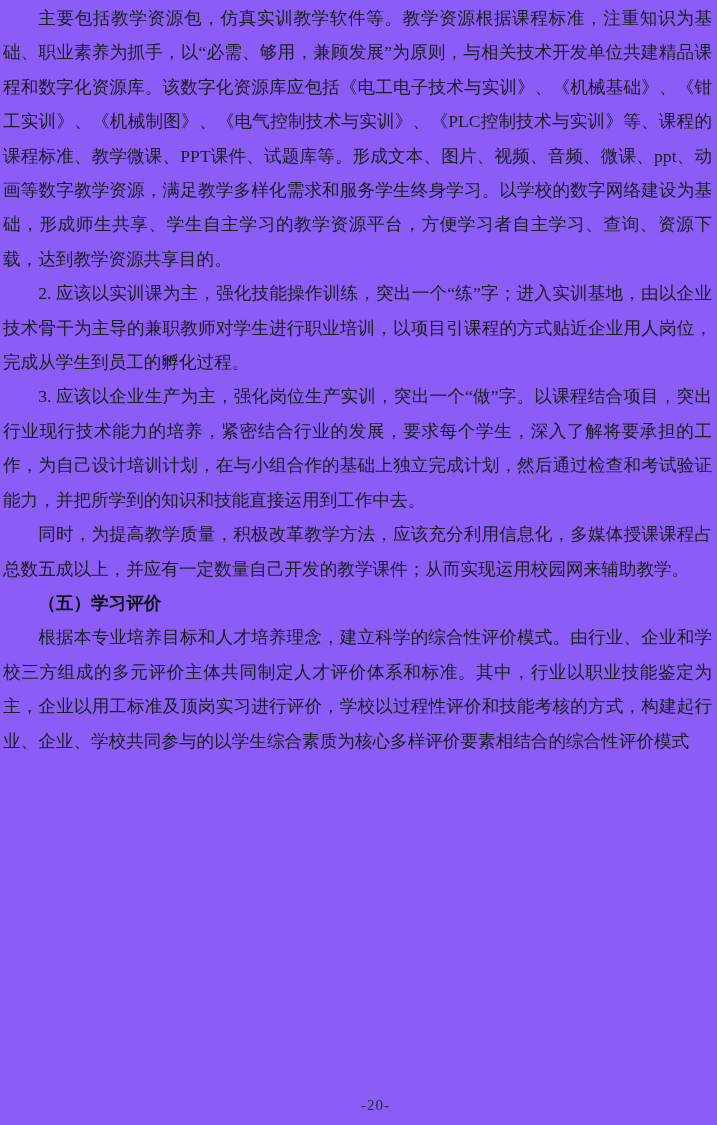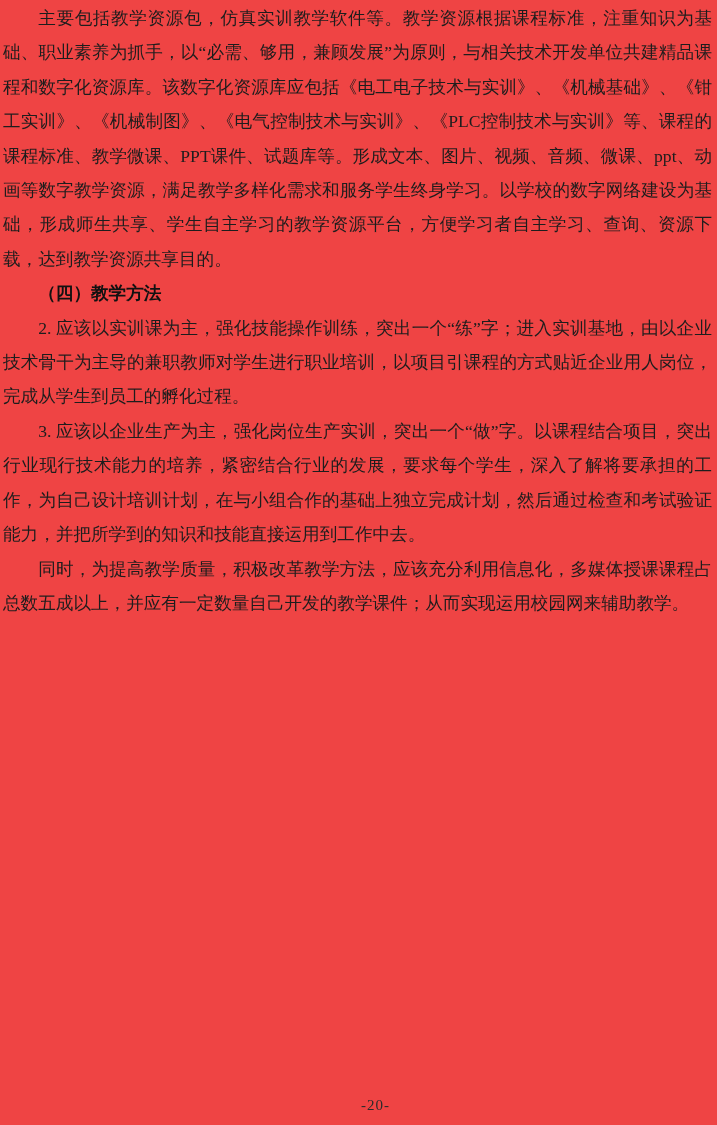--- a/index.html
+++ b/index.html
@@ -5,21 +5,21 @@
   html, body {
     margin: 0;
     padding: 0;
     background: #ffffff;
   }
   .page {
     position: relative;
     width: 717px;
     height: 1125px;
     box-sizing: border-box;
-    background: #ef4444;
+    background: #8b5cf6;
     padding: 1px 5px 0 3px;
     font-family: "Liberation Serif", "DejaVu Serif", serif;
     font-size: 17.6px;
     line-height: 34.4px;
     color: #1d1d1d;
     overflow: hidden;
   }
   .para {
     margin: 0;
     text-align: justify;
@@ -47,28 +47,29 @@
     margin-left: 34px;
   }
 </style>
 </head>
 <body>
 
 <div class="page">
 
   <p class="para">主要包括教学资源包，仿真实训教学软件等。教学资源根据课程标准，注重知识为基础、职业素养为抓手，以“必需、够用，兼顾发展”为原则，与相关技术开发单位共建精品课程和数字化资源库。该数字化资源库应包括《电工电子技术与实训》、《机械基础》、《钳工实训》、《机械制图》、《电气控制技术与实训》、《PLC控制技术与实训》等、课程的课程标准、教学微课、PPT课件、试题库等。形成文本、图片、视频、音频、微课、ppt、动画等数字教学资源，满足教学多样化需求和服务学生终身学习。以学校的数字网络建设为基础，形成师生共享、学生自主学习的教学资源平台，方便学习者自主学习、查询、资源下载，达到教学资源共享目的。</p>
 
-  <p class="heading">（四）教学方法</p>
 
 
 
   <p class="para">2. 应该以实训课为主，强化技能操作训练，突出一个“练”字；进入实训基地，由以企业技术骨干为主导的兼职教师对学生进行职业培训，以项目引课程的方式贴近企业用人岗位，完成从学生到员工的孵化过程。</p>
 
   <p class="para">3. 应该以企业生产为主，强化岗位生产实训，突出一个“做”字。以课程结合项目，突出行业现行技术能力的培养，紧密结合行业的发展，要求每个学生，深入了解将要承担的工作，为自己设计培训计划，在与小组合作的基础上独立完成计划，然后通过检查和考试验证能力，并把所学到的知识和技能直接运用到工作中去。</p>
 
 
   <p class="para">同时，为提高教学质量，积极改革教学方法，应该充分利用信息化，多媒体授课课程占总数五成以上，并应有一定数量自己开发的教学课件；从而实现运用校园网来辅助教学。</p>
 
+  <p class="heading">（五）学习评价</p>
 
+  <p class="para">根据本专业培养目标和人才培养理念，建立科学的综合性评价模式。由行业、企业和学校三方组成的多元评价主体共同制定人才评价体系和标准。其中，行业以职业技能鉴定为主，企业以用工标准及顶岗实习进行评价，学校以过程性评价和技能考核的方式，构建起行业、企业、学校共同参与的以学生综合素质为核心多样评价要素相结合的综合性评价模式</p>
 
   <div class="footer">-20-</div>
 
 </div>
 
 </body></html>

